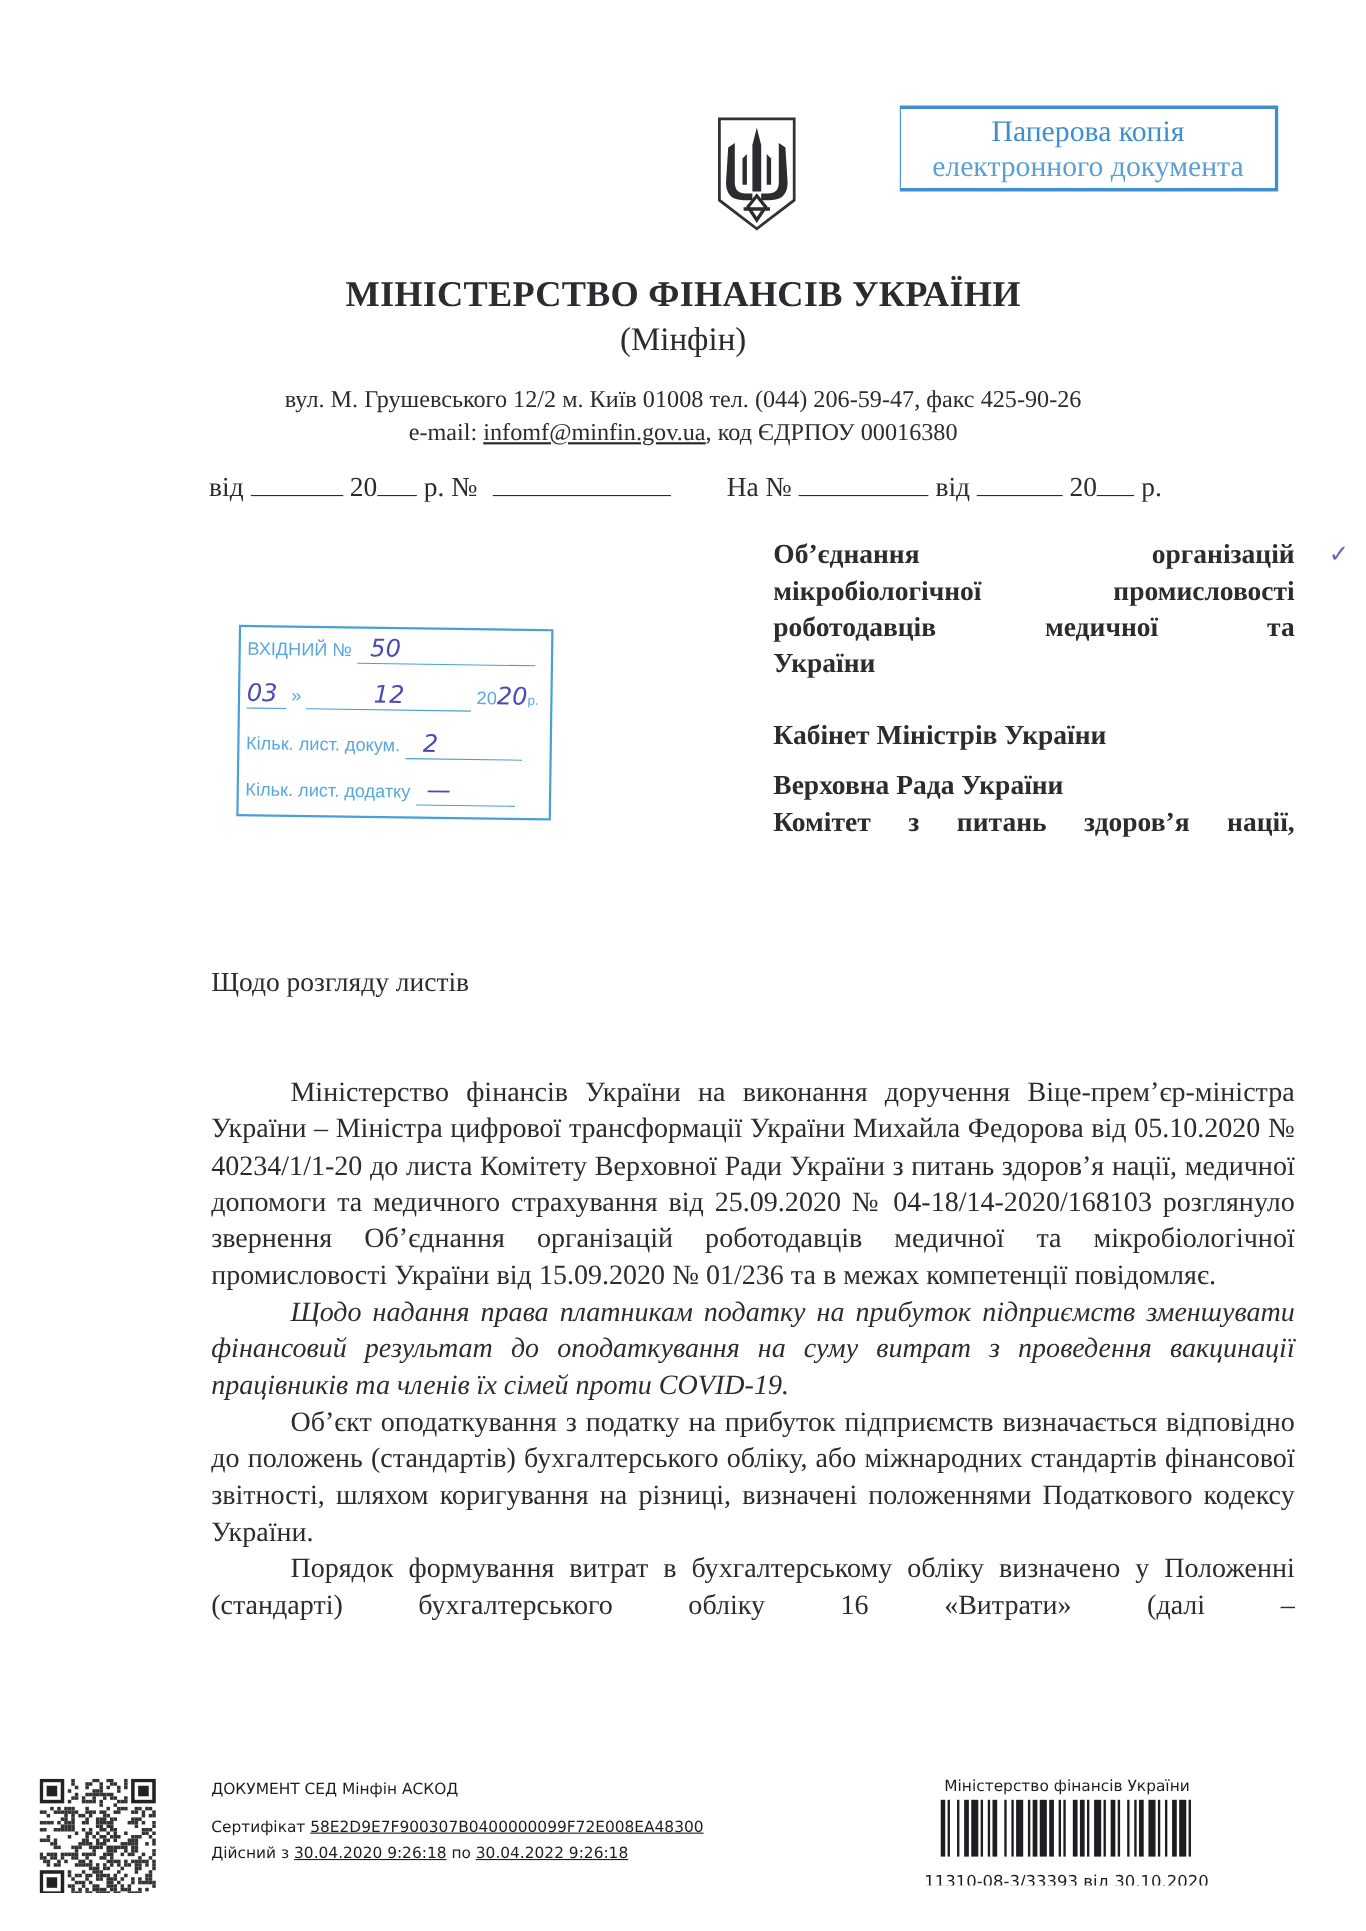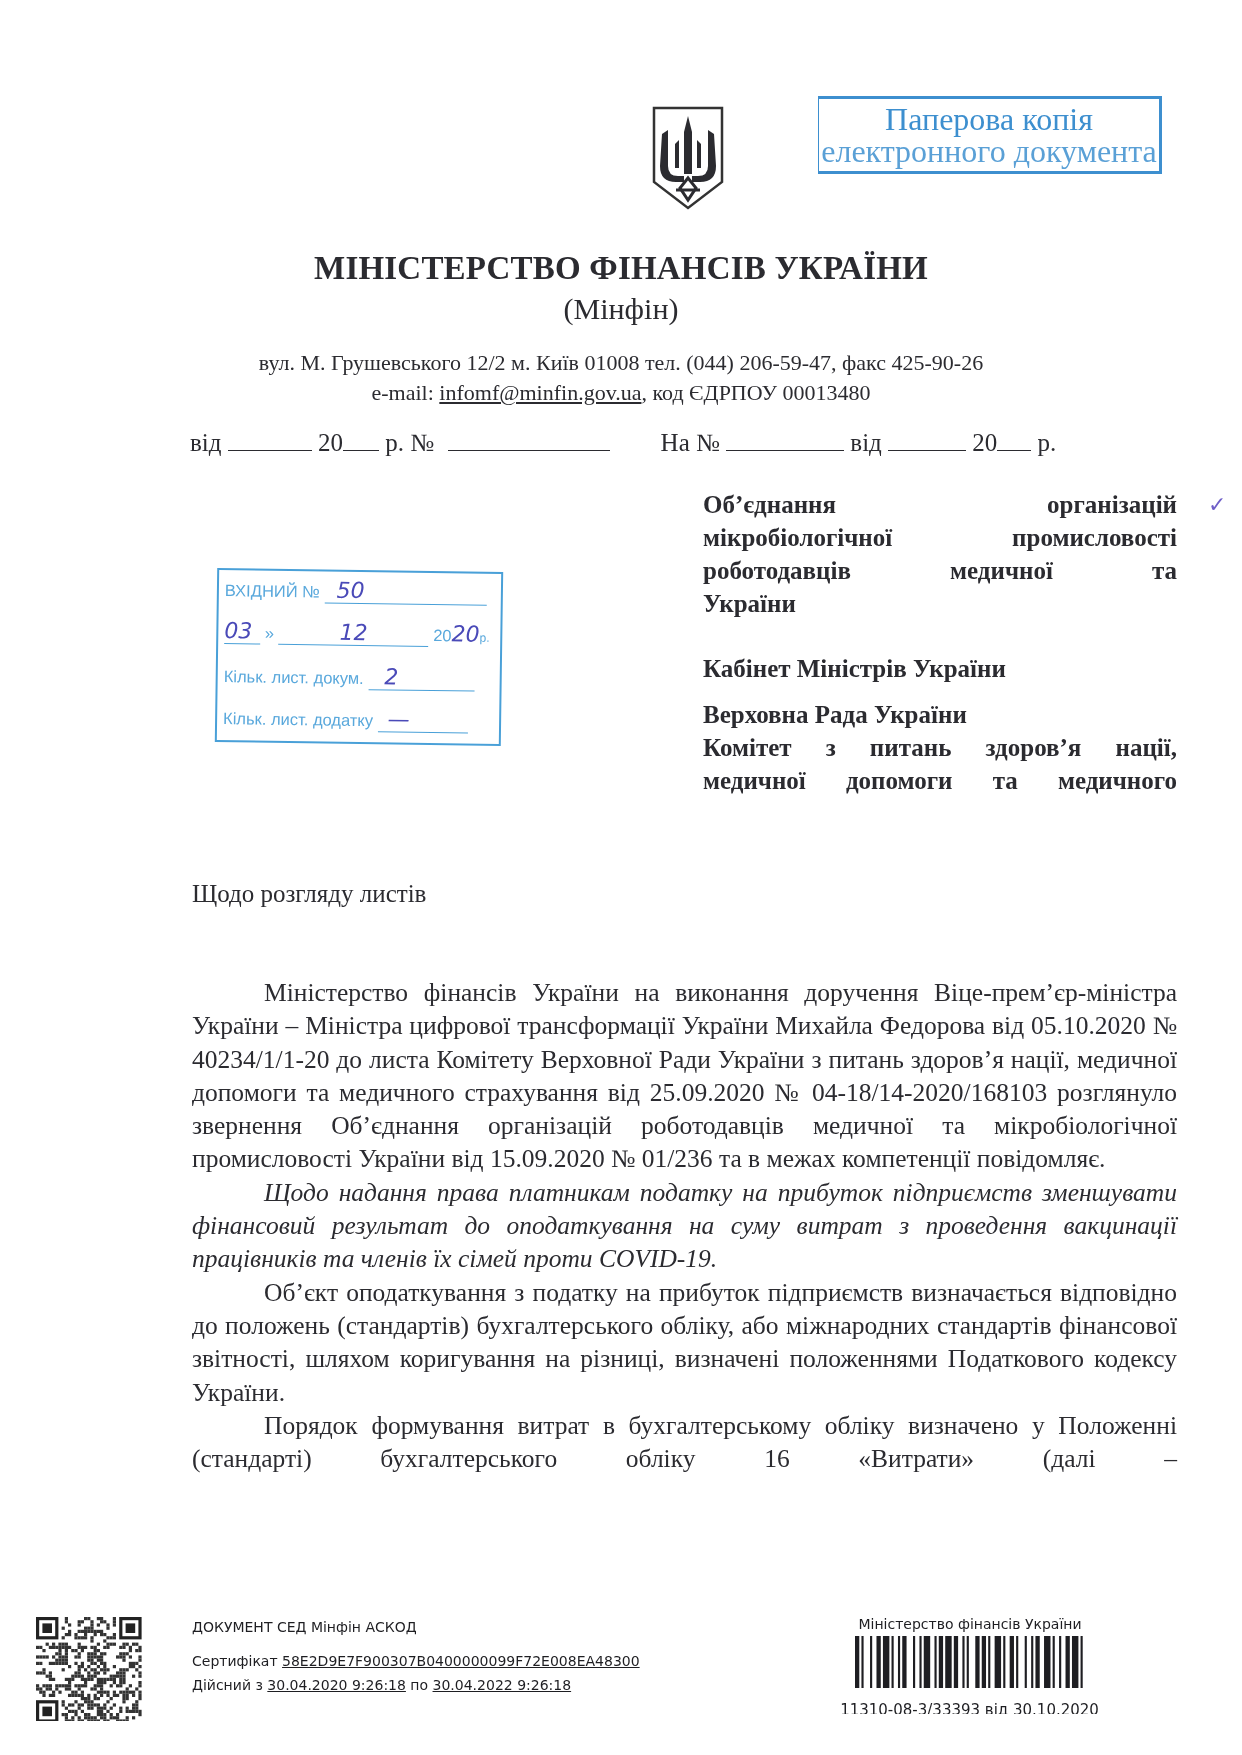--- a/index.html
+++ b/index.html
@@ -2,21 +2,21 @@
 <html><head>
   <meta charset="utf-8">
   <style>
     html, body { margin: 0; padding: 0; background: #ffffff; }
     body { width: 1242px; height: 1755px; position: relative; overflow: hidden;
       font-family: "Liberation Serif", "DejaVu Serif", serif; color: #2b2b30; }
     .abs { position: absolute; }
     .coat { left: 648px; top: 104px; width: 80px; height: 108px; }
     .stamp-top { left: 818px; top: 96px; width: 344px; height: 78px;
       border: 3px solid #3d8fcf; border-left-width: 1px; color: #3d8fcf;
-      text-align: center; font-size: 32px; line-height: 32px; box-sizing: border-box; padding-top: 4px; }
+      text-align: center; font-size: 27px; line-height: 32px; box-sizing: border-box; padding-top: 4px; }
     .stamp-top .l2 { color: #5aa0d6; }
     .ministry { left: 0; width: 1242px; top: 250px; text-align: center; font-weight: bold;
       font-size: 33px; letter-spacing: 0.2px; color: #2b2b30; }
     .short { left: 0; width: 1242px; top: 292px; text-align: center; font-size: 30px; }
     .addr { left: 0; width: 1242px; top: 348px; text-align: center; font-size: 22px; line-height: 30px; }
     .addr .u { text-decoration: underline; }
     .refline { left: 190px; top: 428px; width: 980px; font-size: 25px; }
     .refline .blank { display: inline-block; border-bottom: 1.5px solid #2b2b30; height: 22px; vertical-align: baseline; }
     .recip { left: 703px; width: 474px; font-weight: bold; font-size: 25px; line-height: 33px; text-align: justify; }
     .recip div { text-align: justify; text-align-last: justify; }
@@ -60,21 +60,21 @@
 <div class="abs stamp-top">
   <div>Паперова копія</div>
   <div class="l2">електронного документа</div>
 </div>
 
 <div class="abs ministry">МІНІСТЕРСТВО ФІНАНСІВ УКРАЇНИ</div>
 <div class="abs short">(Мінфін)</div>
 <div class="abs addr">
   <div>вул. М. Грушевського 12/2  м. Київ 01008  тел. (044) 206-59-47, факс  425-90-26</div>
   <div>
-    <span>e-mail: </span><span class="u">infomf@minfin.gov.ua</span><span>,  код  ЄДРПОУ 00013480</span>
+    <span>e-mail: </span><span class="u">infomf@minfin.gov.ua</span><span>,  код  ЄДРПОУ 00016380</span>
   </div>
 </div>
 
 <div class="abs refline">
   <span>від</span>
   <span class="blank" style="width:84px"></span>
   <span>20</span><span class="blank" style="width:36px"></span>
   <span>р. №</span>
   <span class="blank" style="width:162px;margin-left:8px"></span>
   <span style="margin-left:44px">На  №</span>
@@ -90,21 +90,20 @@
   <div>мікробіологічної промисловості</div>
   <div>роботодавців медичної та</div>
   <div class="last">України</div>
 </div>
 <div class="abs recip" style="top:652px">
   <div class="last">Кабінет Міністрів України</div>
 </div>
 <div class="abs recip" style="top:698px">
   <div class="last">Верховна Рада України</div>
   <div>Комітет з питань здоров’я нації,</div>
-  <div>медичної допомоги та медичного</div>
 </div>
 <div class="abs check">✓</div>
 
 <div class="abs inbox">
   <div class="row" style="top:6px">
     <span>ВХІДНИЙ №</span>
     <span class="line" style="width:150px;padding-left:12px"><span class="hw">50</span></span>
   </div>
   <div class="row" style="top:48px">
     <span class="line" style="width:36px"><span class="hw">03</span></span>

